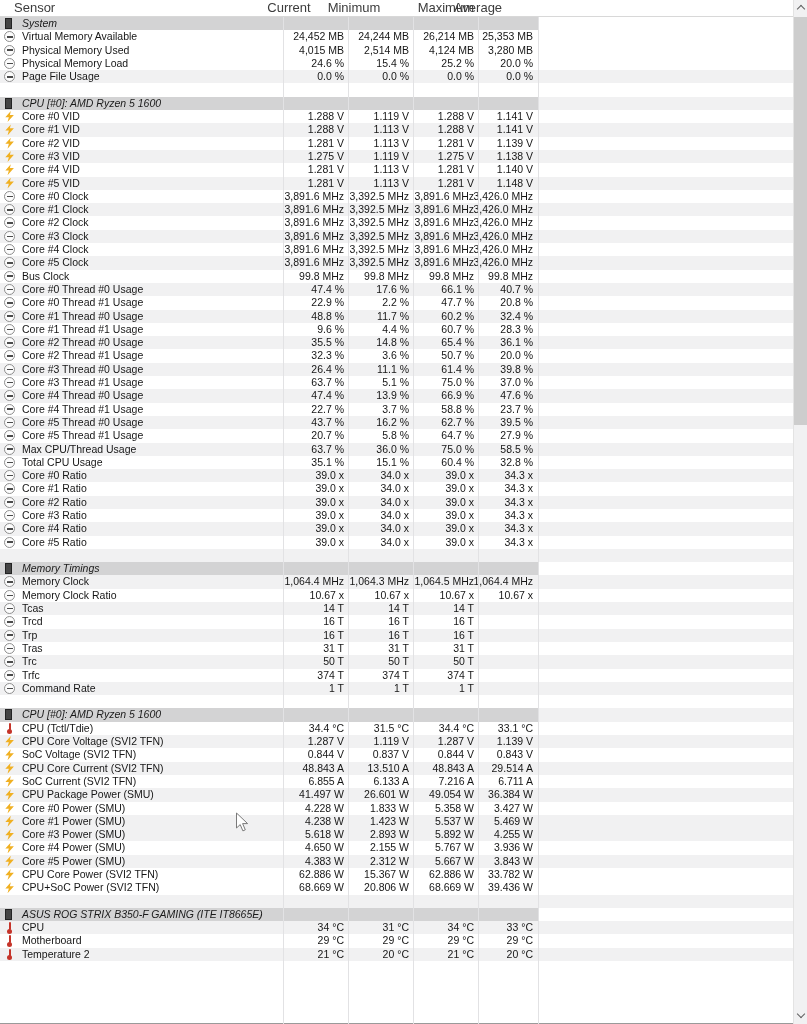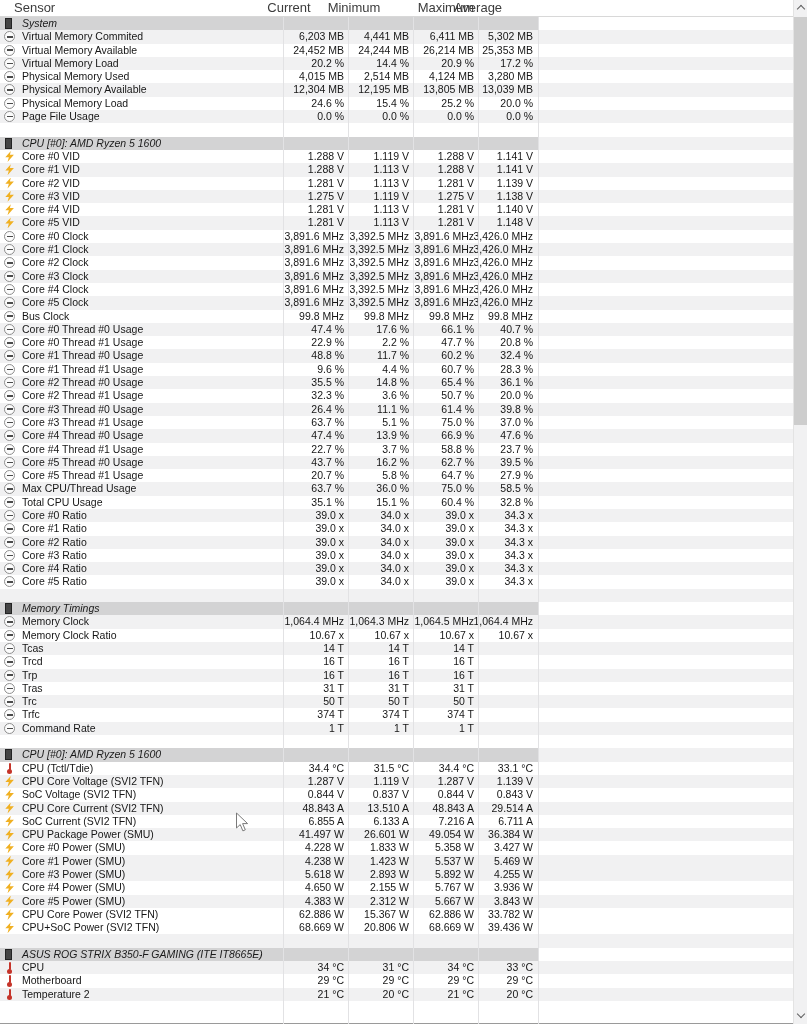--- a/index.html
+++ b/index.html
@@ -86,59 +86,35 @@
   <div class="rows" id="rows">
       <div class="row section">
         <div class="section-bg"></div>
     <span class="icon i-chip"></span>
     <span class="label">System</span>
     <span class="val v0"></span>
     <span class="val v1"></span>
     <span class="val v2"></span>
     <span class="val v3"></span>
   </div>
-      <div class="row odd">
-    <span class="icon i-gauge"></span>
-    <span class="label">Virtual Memory Commited</span>
-    <span class="val v0">6,203 MB</span>
-    <span class="val v1">4,441 MB</span>
-    <span class="val v2">6,411 MB</span>
-    <span class="val v3">5,302 MB</span>
-  </div>
       <div class="row">
     <span class="icon i-gauge"></span>
     <span class="label">Virtual Memory Available</span>
     <span class="val v0">24,452 MB</span>
     <span class="val v1">24,244 MB</span>
     <span class="val v2">26,214 MB</span>
     <span class="val v3">25,353 MB</span>
   </div>
-      <div class="row odd">
-    <span class="icon i-gauge"></span>
-    <span class="label">Virtual Memory Load</span>
-    <span class="val v0">20.2 %</span>
-    <span class="val v1">14.4 %</span>
-    <span class="val v2">20.9 %</span>
-    <span class="val v3">17.2 %</span>
-  </div>
       <div class="row">
     <span class="icon i-gauge"></span>
     <span class="label">Physical Memory Used</span>
     <span class="val v0">4,015 MB</span>
     <span class="val v1">2,514 MB</span>
     <span class="val v2">4,124 MB</span>
     <span class="val v3">3,280 MB</span>
-  </div>
-      <div class="row odd">
-    <span class="icon i-gauge"></span>
-    <span class="label">Physical Memory Available</span>
-    <span class="val v0">12,304 MB</span>
-    <span class="val v1">12,195 MB</span>
-    <span class="val v2">13,805 MB</span>
-    <span class="val v3">13,039 MB</span>
   </div>
       <div class="row">
     <span class="icon i-gauge"></span>
     <span class="label">Physical Memory Load</span>
     <span class="val v0">24.6 %</span>
     <span class="val v1">15.4 %</span>
     <span class="val v2">25.2 %</span>
     <span class="val v3">20.0 %</span>
   </div>
       <div class="row odd">

